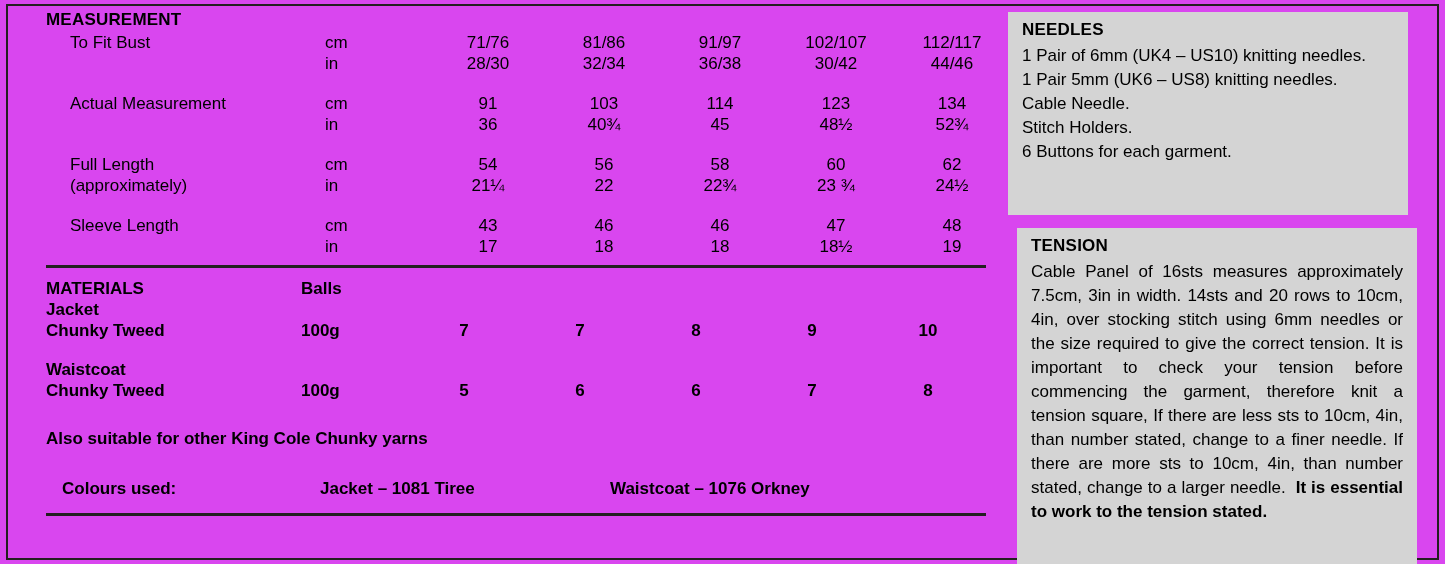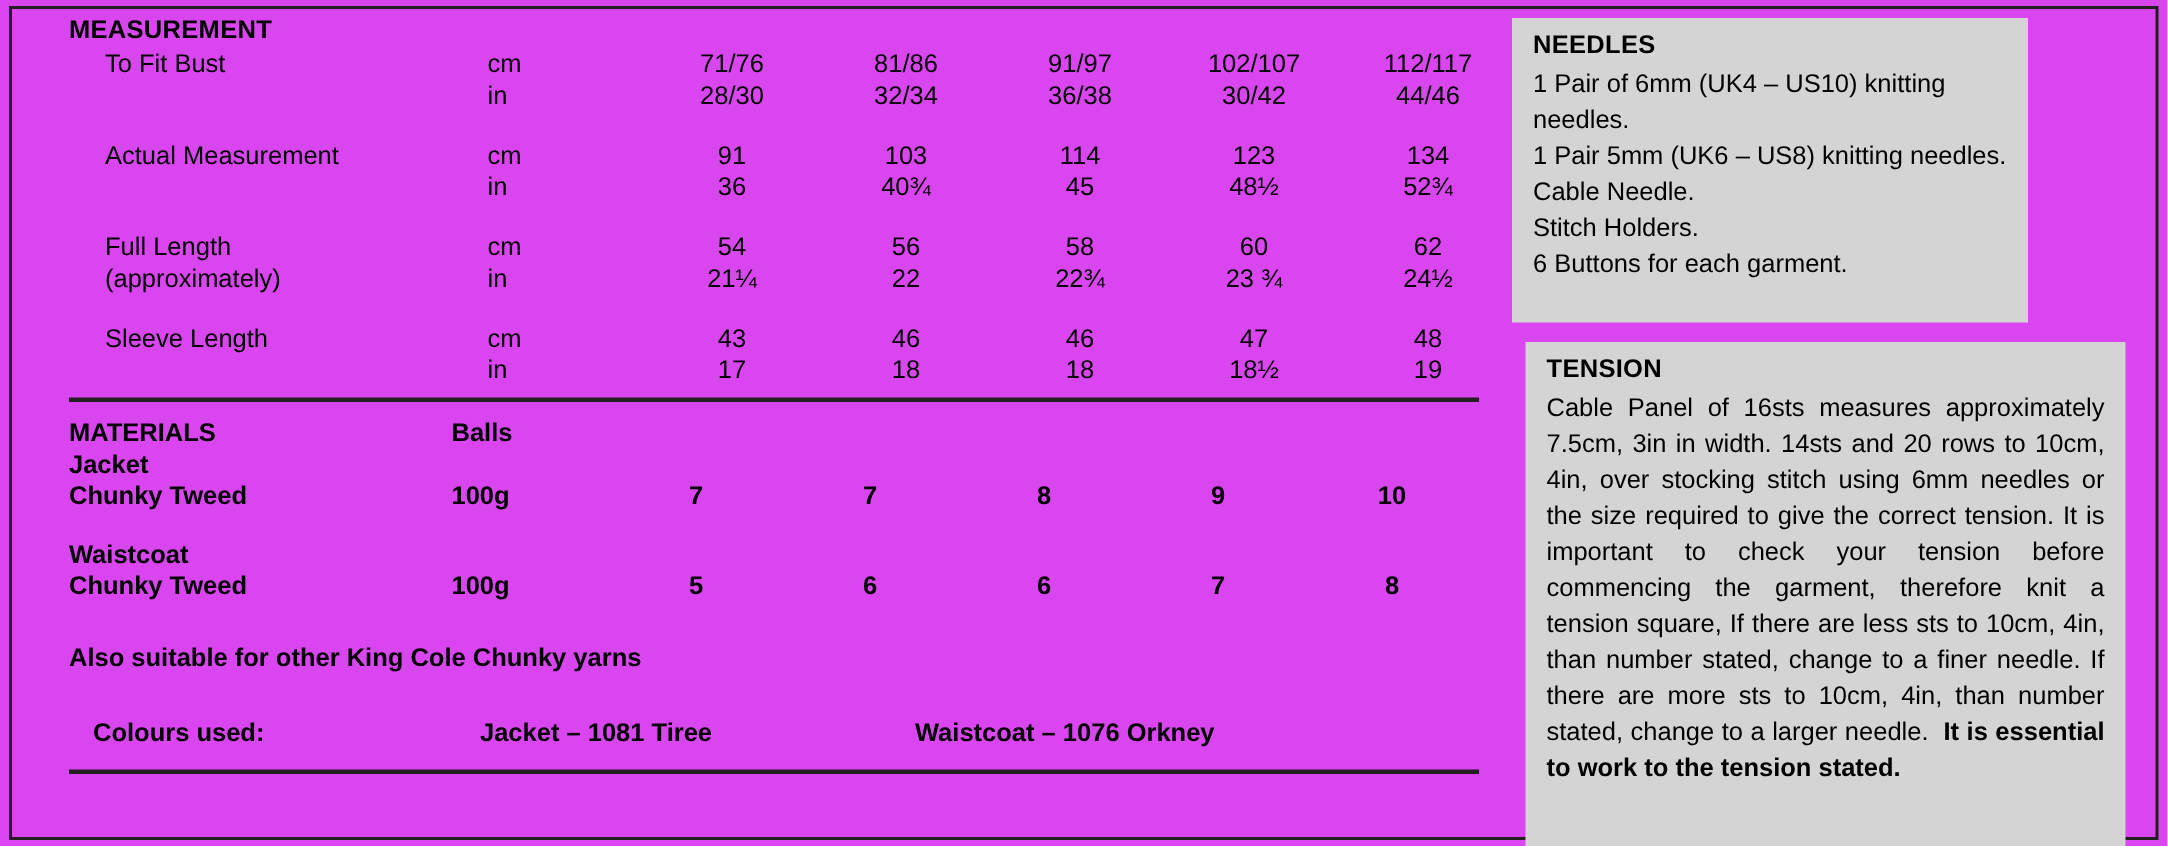--- a/index.html
+++ b/index.html
@@ -104,21 +104,21 @@
   .panel {
     position: absolute;
     background: #d4d4d4;
     box-sizing: border-box;
     padding: 8px 14px 10px 14px;
     overflow: hidden;
   }
   .panel-needles {
     left: 1008px;
     top: 12px;
-    width: 344px;
+    width: 400px;
     height: 203px;
   }
   .panel-tension {
     left: 1017px;
     top: 228px;
     width: 400px;
     height: 373px;
   }
   .panel h3 {
     margin: 0 0 4px 0;

